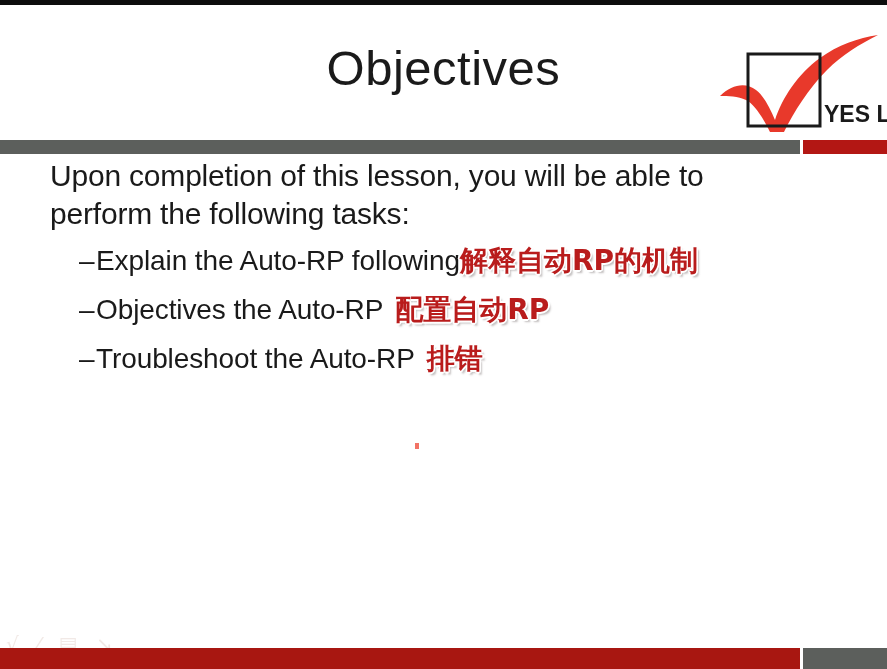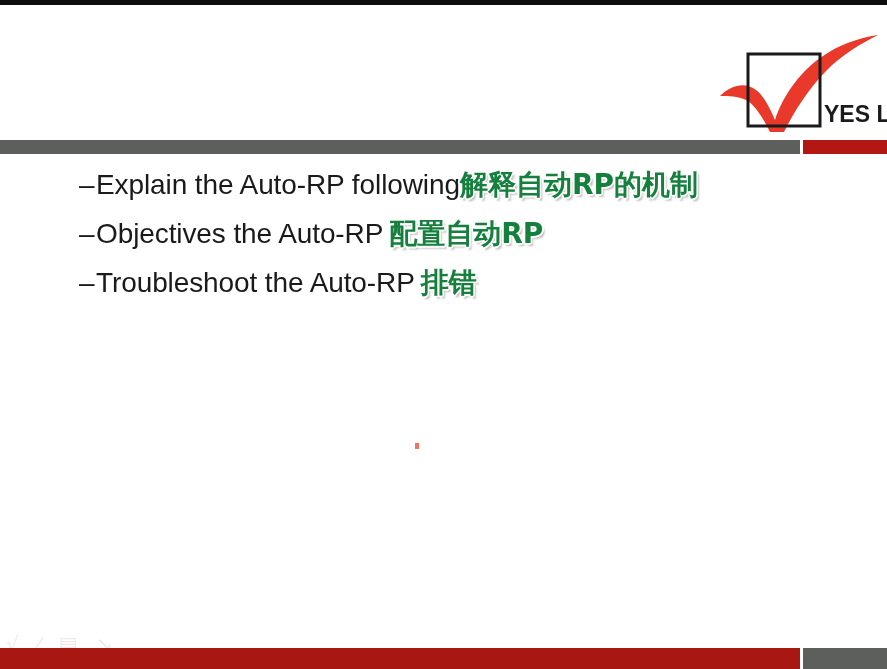--- a/index.html
+++ b/index.html
@@ -170,76 +170,79 @@
     font-family: "Liberation Sans", sans-serif;
     font-weight: 400;
     letter-spacing: -0.1px;
   }
 
   
   .cn {
     font-family: "DejaVu Sans", "Liberation Sans", sans-serif;
     font-size: 28px;
     font-weight: 700;
-    color: #15803d;
+    color: #b91c1c;
     margin-left: 8px;
     -webkit-text-stroke: 0px;
     text-shadow:
        1.6px 0 0 #ffffff,
       -1.6px 0 0 #ffffff,
        0 1.6px 0 #ffffff,
        0 -1.6px 0 #ffffff,
        1.2px 1.2px 0 #ffffff,
       -1.2px 1.2px 0 #ffffff,
        1.2px -1.2px 0 #ffffff,
       -1.2px -1.2px 0 #ffffff,
        2.5px 2.5px 2px rgba(120,110,110,0.45);
   }
   
   .cn.tight { margin-left: 0px; }
-  .cn.gap   { margin-left: 6px; }
+  .cn.gap   { margin-left: 12px; }
 
   
   .artifact {
     position: absolute;
     left: 415px;
     top: 443px;
     width: 4px;
     height: 6px;
     background: #f05a4a;
     opacity: 0.85;
   }
 </style>
 </head>
 <body>
 
 <div class="slide">
 
   <div class="top-black-strip"></div>
 
+  <div class="title">Objectives</div>
 
   <div class="logo">
     <svg width="175" height="110" viewBox="0 0 175 110" xmlns="http://www.w3.org/2000/svg">
 
       <path d="M8 64 C20 52, 34 50, 44 58 C52 64, 58 76, 63 88 C70 66, 86 42, 108 26 C126 13, 146 6, 166 3 C148 12, 130 23, 115 38 C96 57, 82 80, 72 100 L58 100 C50 84, 42 72, 34 68 C26 64, 16 64, 8 64 Z" fill="#E8392B"></path>
 
       <rect x="36" y="22" width="72" height="72" fill="none" stroke="#1a1a1a" stroke-width="3"></rect>
 
       <text x="112" y="90" font-family="Liberation Sans, sans-serif" font-size="23" font-weight="bold" fill="#1a1a1a">YES LAB</text>
     </svg>
   </div>
 
   <div class="divider">
     <div class="seg-gray"></div>
     <div class="seg-red"></div>
   </div>
 
   <div class="body-block">
 
     <p class="lead">
+      <span class="lead-line">Upon completion of this lesson, you will be able to</span>
+      <span class="lead-line">perform the following tasks:</span>
     </p>
 
     <ul class="bullets">
 
       <li>
         <span class="dash">–</span>
         <span class="en">Explain the Auto-RP following</span><span class="cn tight">解释自动RP的机制</span>
       </li>
 
       <li>

